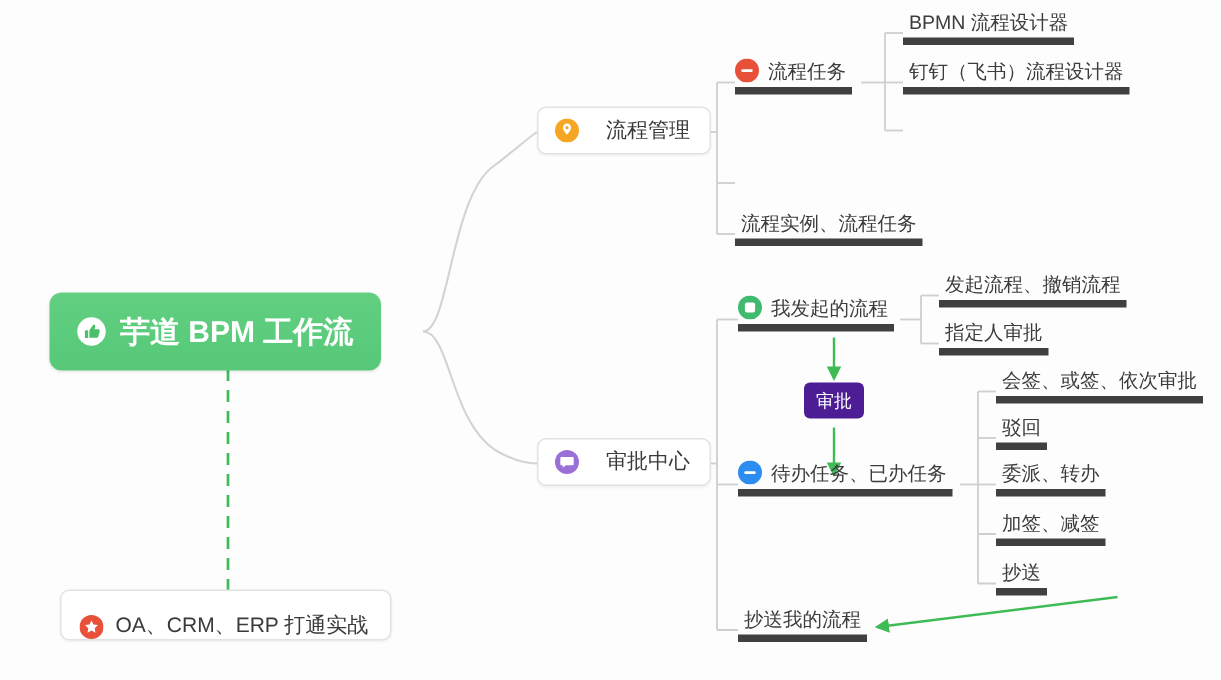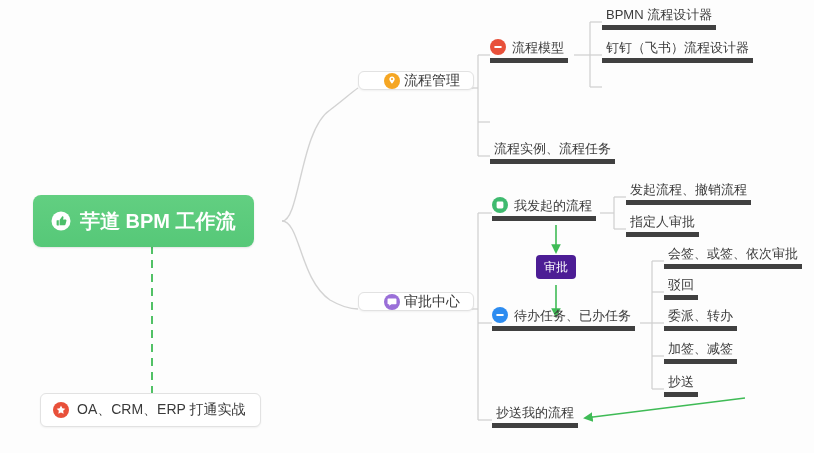--- a/index.html
+++ b/index.html
@@ -44,26 +44,26 @@
     padding: 0 18px;
     height: 52px;
     box-shadow: 0 1px 2px rgba(0,0,0,0.10);
     gap: 9px;
   }
   
   .branch {
     background: #ffffff;
     border: 1px solid #e2e2e2;
     border-radius: 6px;
-    height: 19px;
-    padding: 0 13px 0 25px;
+    height: 32px;
+    padding: 0 13px 0 11px;
     font-size: 14px;
     color: #3a3a3a;
     box-shadow: 0 1px 2px rgba(0,0,0,0.05);
-    gap: 4px;
+    gap: 18px;
   }
   
   .leaf {
     font-size: 13px;
     color: #3c3c3c;
     border-bottom: 5px solid #404040;
     padding: 0 4px 3px 4px;
     height: 22px;
     align-items: flex-end;
     gap: 6px;
@@ -183,21 +183,21 @@
     <span>流程管理</span>
   </div>
 
   <div class="node leaf with-icon" style="left:490px; top:41px;">
     <span class="icn icn-16">
       <svg viewBox="0 0 16 16" width="16" height="16">
         <circle cx="8" cy="8" r="8" fill="#e8503a"></circle>
         <rect x="4.2" y="7.1" width="7.6" height="1.9" rx="0.9" fill="#ffffff"></rect>
       </svg>
     </span>
-    <span class="leaf-text">流程模型</span>
+    <span class="leaf-text">流程任务</span>
   </div>
 
   <div class="node leaf" style="left:602px; top:8px;">
     <span class="leaf-text">BPMN 流程设计器</span>
   </div>
   <div class="node leaf" style="left:602px; top:41px;">
     <span class="leaf-text">钉钉（飞书）流程设计器</span>
   </div>
 
   <div class="node leaf" style="left:490px; top:142px;">
@@ -258,21 +258,21 @@
     <span class="leaf-text">加签、减签</span>
   </div>
   <div class="node leaf" style="left:664px; top:375px;">
     <span class="leaf-text">抄送</span>
   </div>
 
   <div class="node leaf" style="left:492px; top:406px;text-align:center;">
     <span class="leaf-text">抄送我的流程</span>
   </div>
 
-  <div class="node oa-box" style="left:40px; top:393px;">
+  <div class="node oa-box" style="left:40px; top:393px;align-items:flex-end;">
     <span class="icn icn-16">
       <svg viewBox="0 0 16 16" width="16" height="16">
         <circle cx="8" cy="8" r="8" fill="#e8503a"></circle>
         <path d="M8 3.6l1.33 2.7 2.97.43-2.15 2.1.51 2.96L8 10.39l-2.66 1.4.51-2.96-2.15-2.1 2.97-.43L8 3.6z" fill="#ffffff"></path>
       </svg>
     </span>
     <span>OA、CRM、ERP 打通实战</span>
   </div>
 
 </div>

